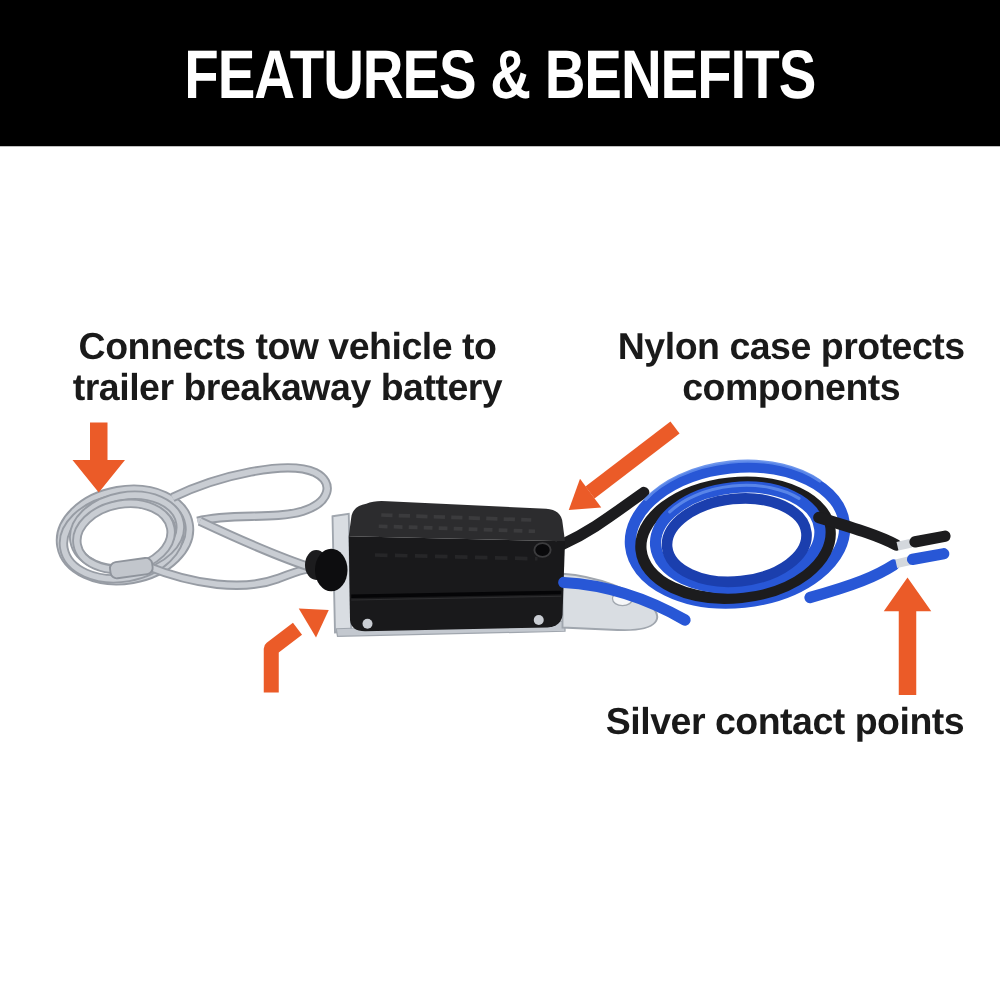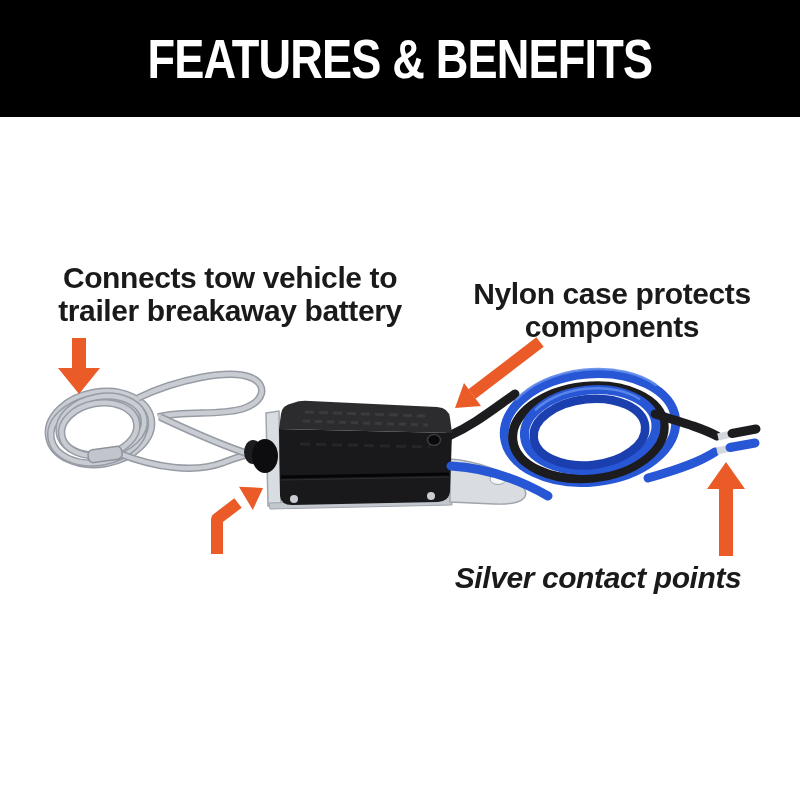--- a/index.html
+++ b/index.html
@@ -18,23 +18,23 @@
     letter-spacing:-1px; white-space:nowrap;
     transform:scaleX(0.82); transform-origin:center;
   }
   
   .callout {
     position:absolute; z-index:3; color:var(--body-text,#1a1a1a);
     font-weight:bold; font-size:30px; line-height:33px; letter-spacing:-0.4px;
     text-align:center; white-space:pre-line;
   }
   .c-cable    { left:20px;  top:261px; width:420px; }
-  .c-case     { left:447px; top:261px; width:330px;margin-top:16px; }
+  .c-case     { left:468px; top:261px; width:330px; }
   .c-brakes   { left:17px;  top:560px; width:420px; line-height:35px; }
-  .c-contacts { left:428px; top:561px; width:340px;font-style:italic; }
+  .c-contacts { left:458px; top:561px; width:340px; }
   
   .scene { position:absolute; left:0; top:0; z-index:2; }
   .cable-outline { fill:none; stroke:#979ca4; stroke-width:7.5; }
   .cable-core    { fill:none; stroke:var(--cable-silver,#c9cdd3); stroke-width:4.5; }
   .wire-blue      { fill:none; stroke:var(--wire-blue,#2857d6); stroke-width:9;   stroke-linecap:round; }
   .wire-blue-dark { fill:none; stroke:#1b3fae;                  stroke-width:8.5; stroke-linecap:round; }
   .wire-blue-hi   { fill:none; stroke:#5e8bea;                  stroke-width:2.5; stroke-linecap:round; opacity:.9; }
   .wire-black     { fill:none; stroke:var(--wire-black,#1c1c1e); stroke-width:9;  stroke-linecap:round; }
   .tip-silver     { fill:none; stroke:#d4d8dd; stroke-width:7; stroke-linecap:butt; }
   .bracket  { fill:var(--bracket-silver,#d9dde2); stroke:#a0a6ae; stroke-width:1.5; }

